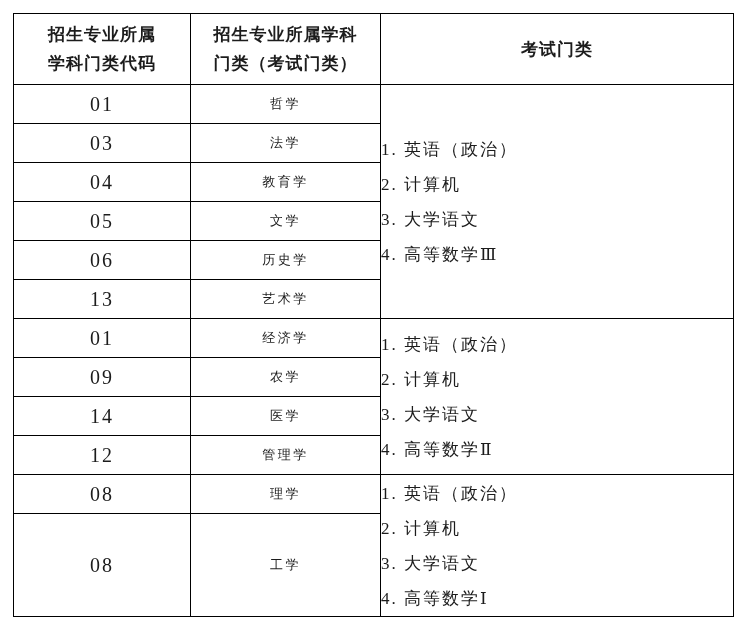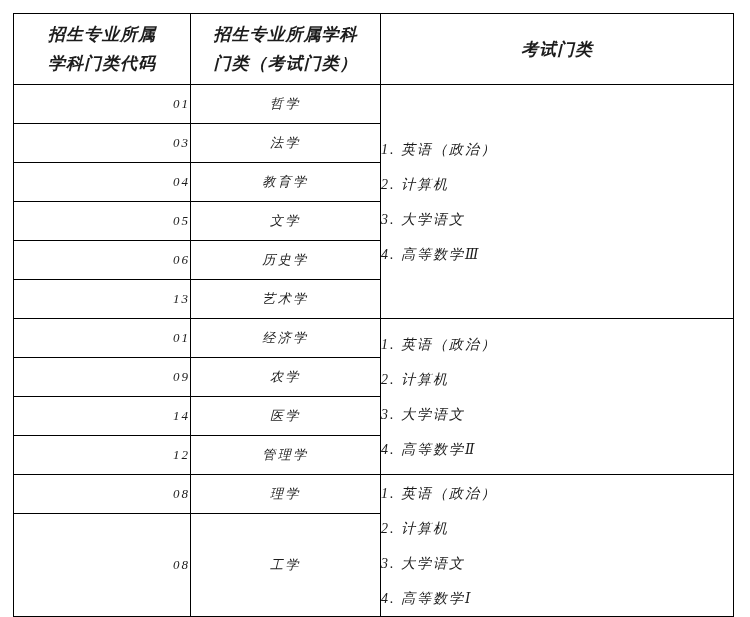--- a/index.html
+++ b/index.html
@@ -16,21 +16,20 @@
   }
   .table-wrap {
     position: absolute;
     left: 13px;
     top: 13px;
   }
   table.exam-table {
     border-collapse: collapse;
     table-layout: fixed;
     width: 720px;
-    font-style: italic;
   }
   table.exam-table col.c1 { width: 177px; }
   table.exam-table col.c2 { width: 190px; }
   table.exam-table col.c3 { width: 353px; }
   table.exam-table th,
   table.exam-table td {
     border: 1.5px solid #000000;
     padding: 0;
     background: #ffffff;
   }
@@ -41,39 +40,39 @@
     font-size: 17px;
     text-align: center;
     vertical-align: middle;
     letter-spacing: 1px;
   }
   th.hcell .hline {
     line-height: 29px;
   }
   td.code-cell {
     height: 38px;
-    text-align: right;
+    text-align: center;
     vertical-align: middle;
-    font-size: 13px;
+    font-size: 20px;
     letter-spacing: 2px;
   }
   tr.row-tall td.code-cell,
   tr.row-tall td.category-cell {
     height: 102px;
   }
   td.category-cell {
     height: 38px;
     text-align: center;
     vertical-align: middle;
     font-size: 13px;
     letter-spacing: 2.5px;
   }
   td.subjects-cell {
     vertical-align: middle;
-    font-size: 14px;
+    font-size: 17px;
     letter-spacing: 2px;
     padding-left: 25px;
   }
   td.subjects-cell .subject-line {
     line-height: 35px;
     white-space: nowrap;
   }
 </style>
 </head>
 <body>

